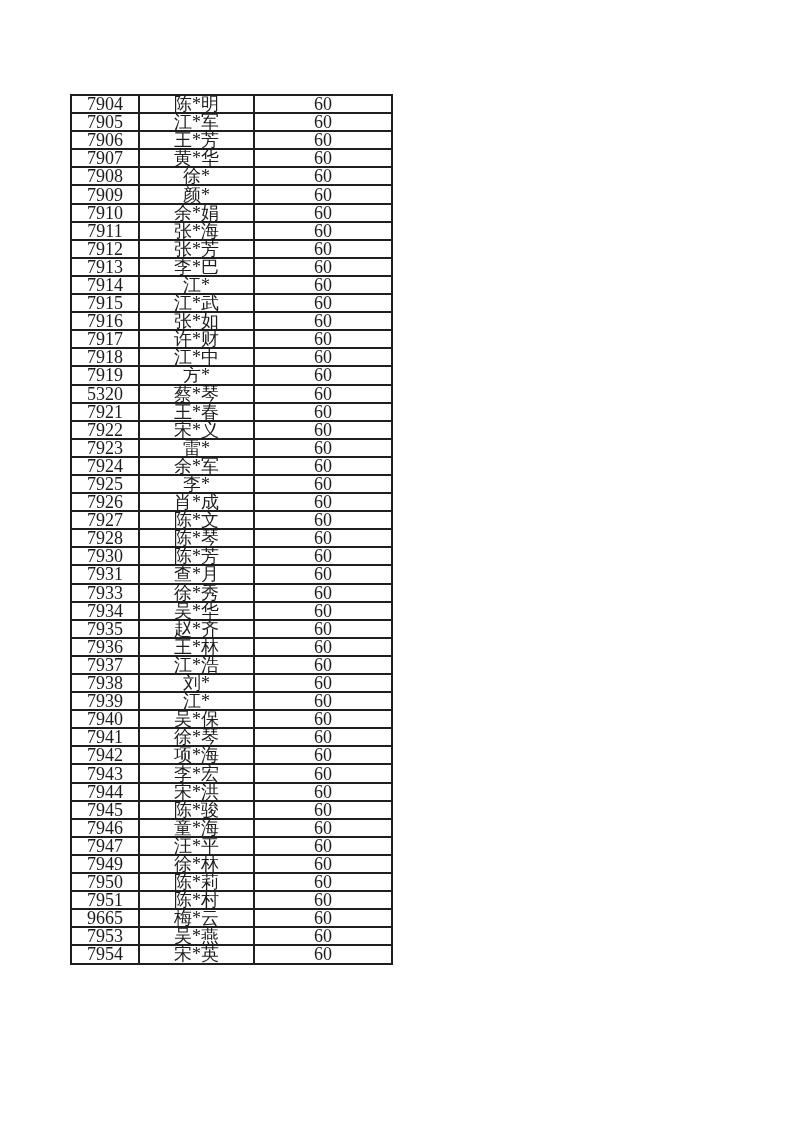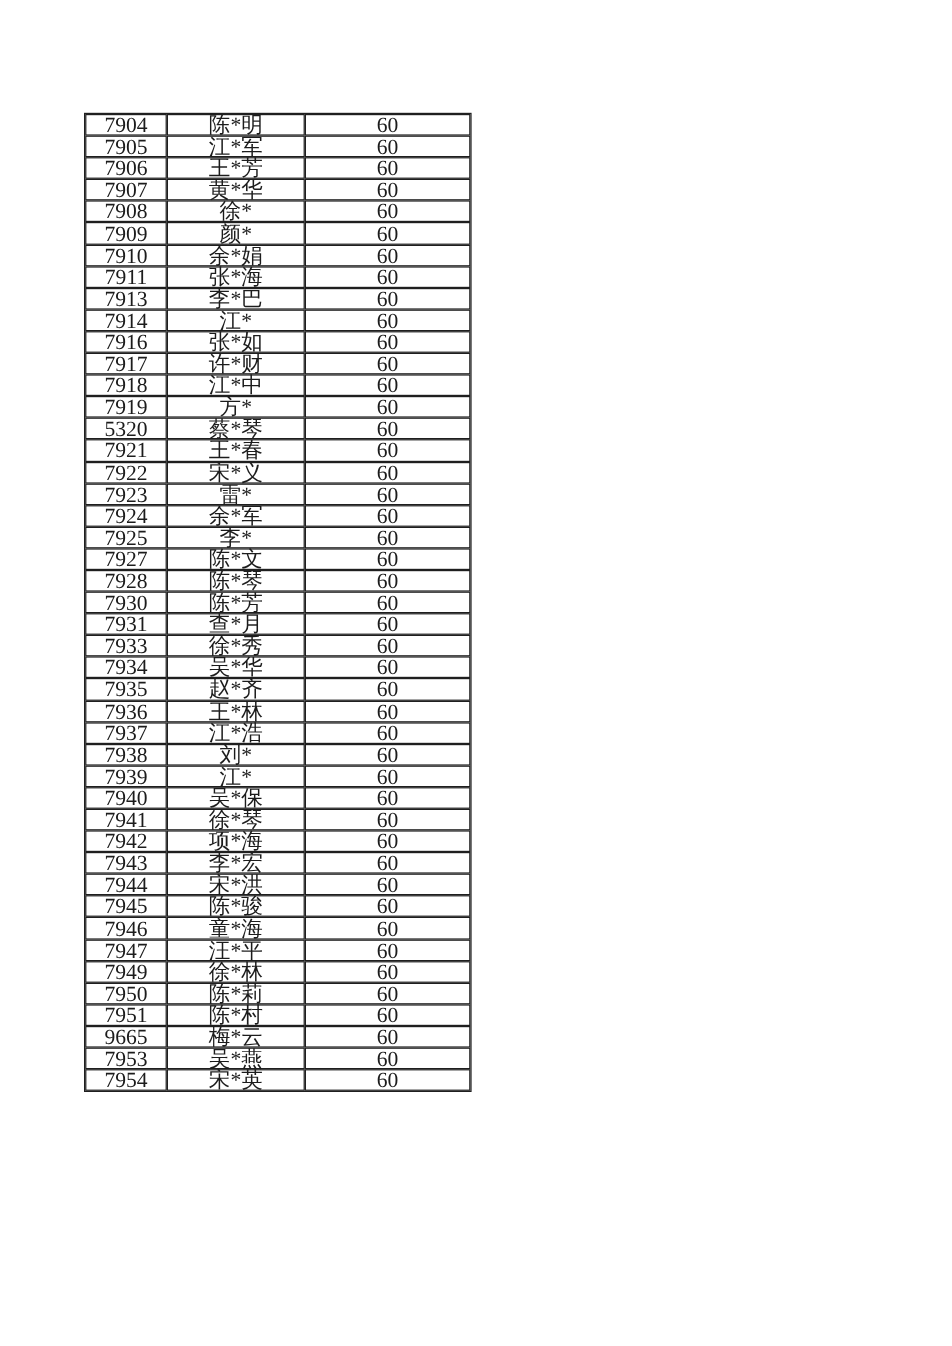--- a/index.html
+++ b/index.html
@@ -84,30 +84,40 @@
           <td>7910</td>
           <td>余*娟</td>
           <td>60</td>
         </tr>
         <tr>
           <td>7911</td>
           <td>张*海</td>
           <td>60</td>
         </tr>
         <tr>
+          <td>7912</td>
+          <td>张*芳</td>
+          <td>60</td>
+        </tr>
+        <tr>
           <td>7913</td>
           <td>李*巴</td>
           <td>60</td>
         </tr>
         <tr>
           <td>7914</td>
           <td>江*</td>
           <td>60</td>
         </tr>
         <tr>
+          <td>7915</td>
+          <td>江*武</td>
+          <td>60</td>
+        </tr>
+        <tr>
           <td>7916</td>
           <td>张*如</td>
           <td>60</td>
         </tr>
         <tr>
           <td>7917</td>
           <td>许*财</td>
           <td>60</td>
         </tr>
         <tr>
@@ -141,20 +151,25 @@
           <td>60</td>
         </tr>
         <tr>
           <td>7924</td>
           <td>余*军</td>
           <td>60</td>
         </tr>
         <tr>
           <td>7925</td>
           <td>李*</td>
+          <td>60</td>
+        </tr>
+        <tr>
+          <td>7926</td>
+          <td>肖*成</td>
           <td>60</td>
         </tr>
         <tr>
           <td>7927</td>
           <td>陈*文</td>
           <td>60</td>
         </tr>
         <tr>
           <td>7928</td>
           <td>陈*琴</td>

